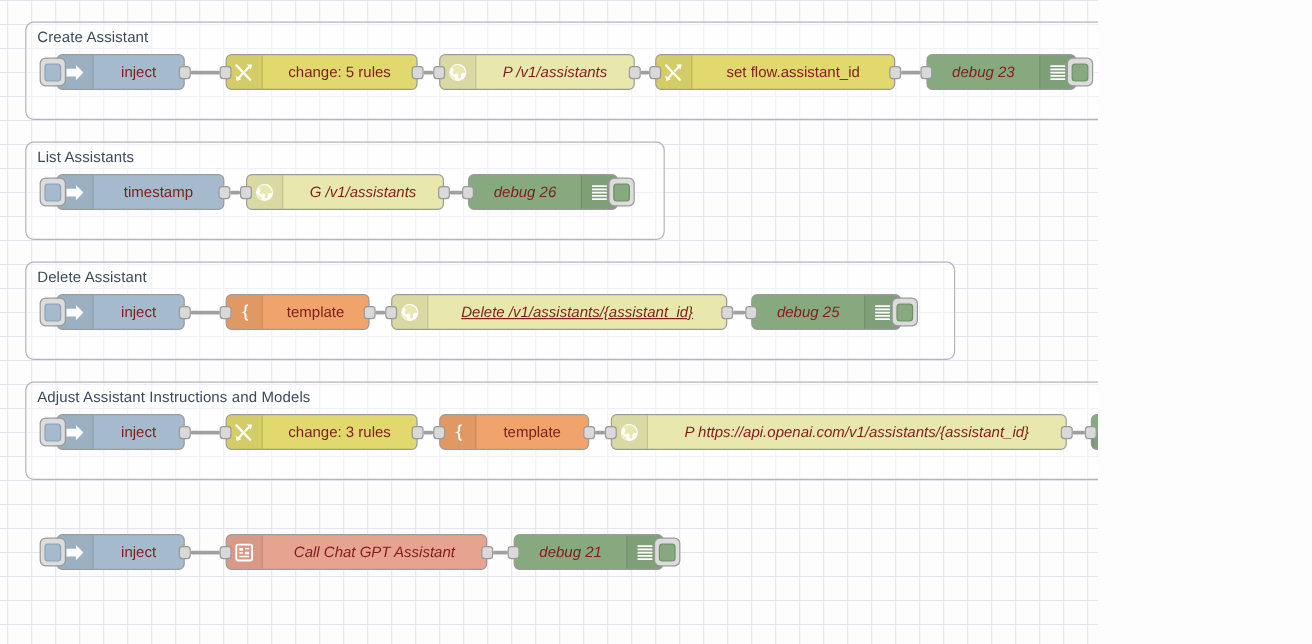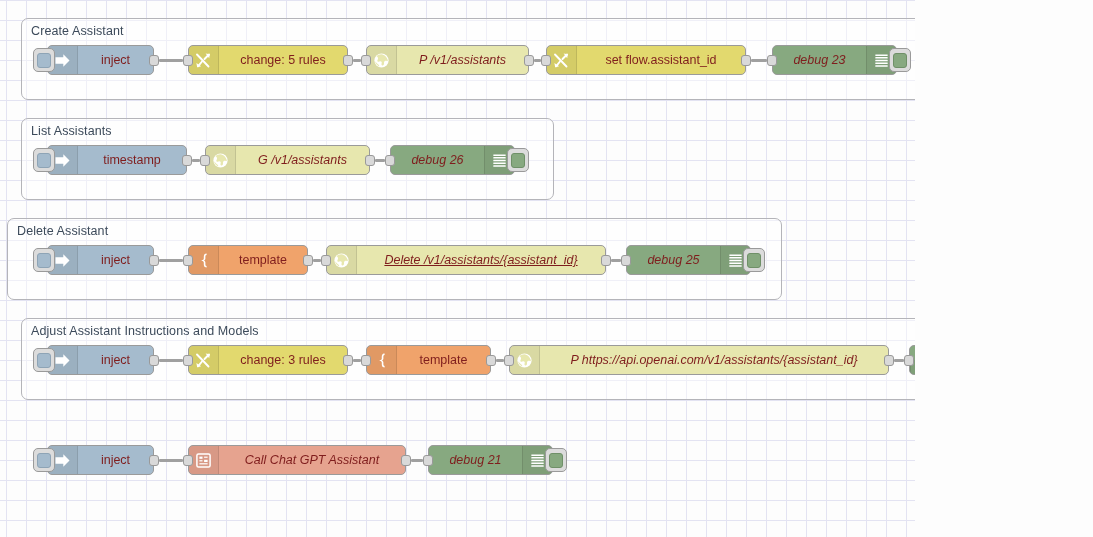--- a/index.html
+++ b/index.html
@@ -271,21 +271,21 @@
           <rect x="2.3" y="7.800000000000001" width="12.4" height="1.5" fill="#ffffff" rx="0.3"></rect>
           <rect x="2.3" y="10.500000000000002" width="12.4" height="1.5" fill="#ffffff" rx="0.3"></rect>
           <rect x="2.3" y="13.200000000000001" width="12.4" height="1.5" fill="#ffffff" rx="0.3"></rect>
         </svg>
       </div>
     </div>
     <div class="port" style="left: 385px; top: 154.5px; margin-top: 0px;"></div>
     <div class="debug-btn" style="position: absolute; left: 507px; top: 148px; right: auto;">
       <i></i>
     </div>
-    <div class="group" style="left: 7px; top: 218px; width: 775px; height: 82px;">
+    <div class="group" style="left: 21px; top: 218px; width: 775px; height: 82px;">
       <div class="group-label">Delete Assistant</div>
     </div>
     <div class="wire" style="left: 159px; top: 258.5px; margin-top: 0px; width: 24px;"></div>
     <div class="wire" style="left: 313px; top: 258.5px; margin-top: 0px; width: 8px;"></div>
     <div class="wire" style="left: 611px; top: 258.5px; margin-top: 0px; width: 10px;"></div>
     <div class="node n-inject" style="left: 47px; top: 245px; width: 107px;">
       <div class="ico">
         <svg class="icon-svg" width="17" height="17" viewBox="0 0 17 17">
           <path d="M1.5 5.2 H9.3 V2.2 L15.5 8.5 L9.3 14.8 V11.8 H1.5 Z" fill="#ffffff"></path>
         </svg>

